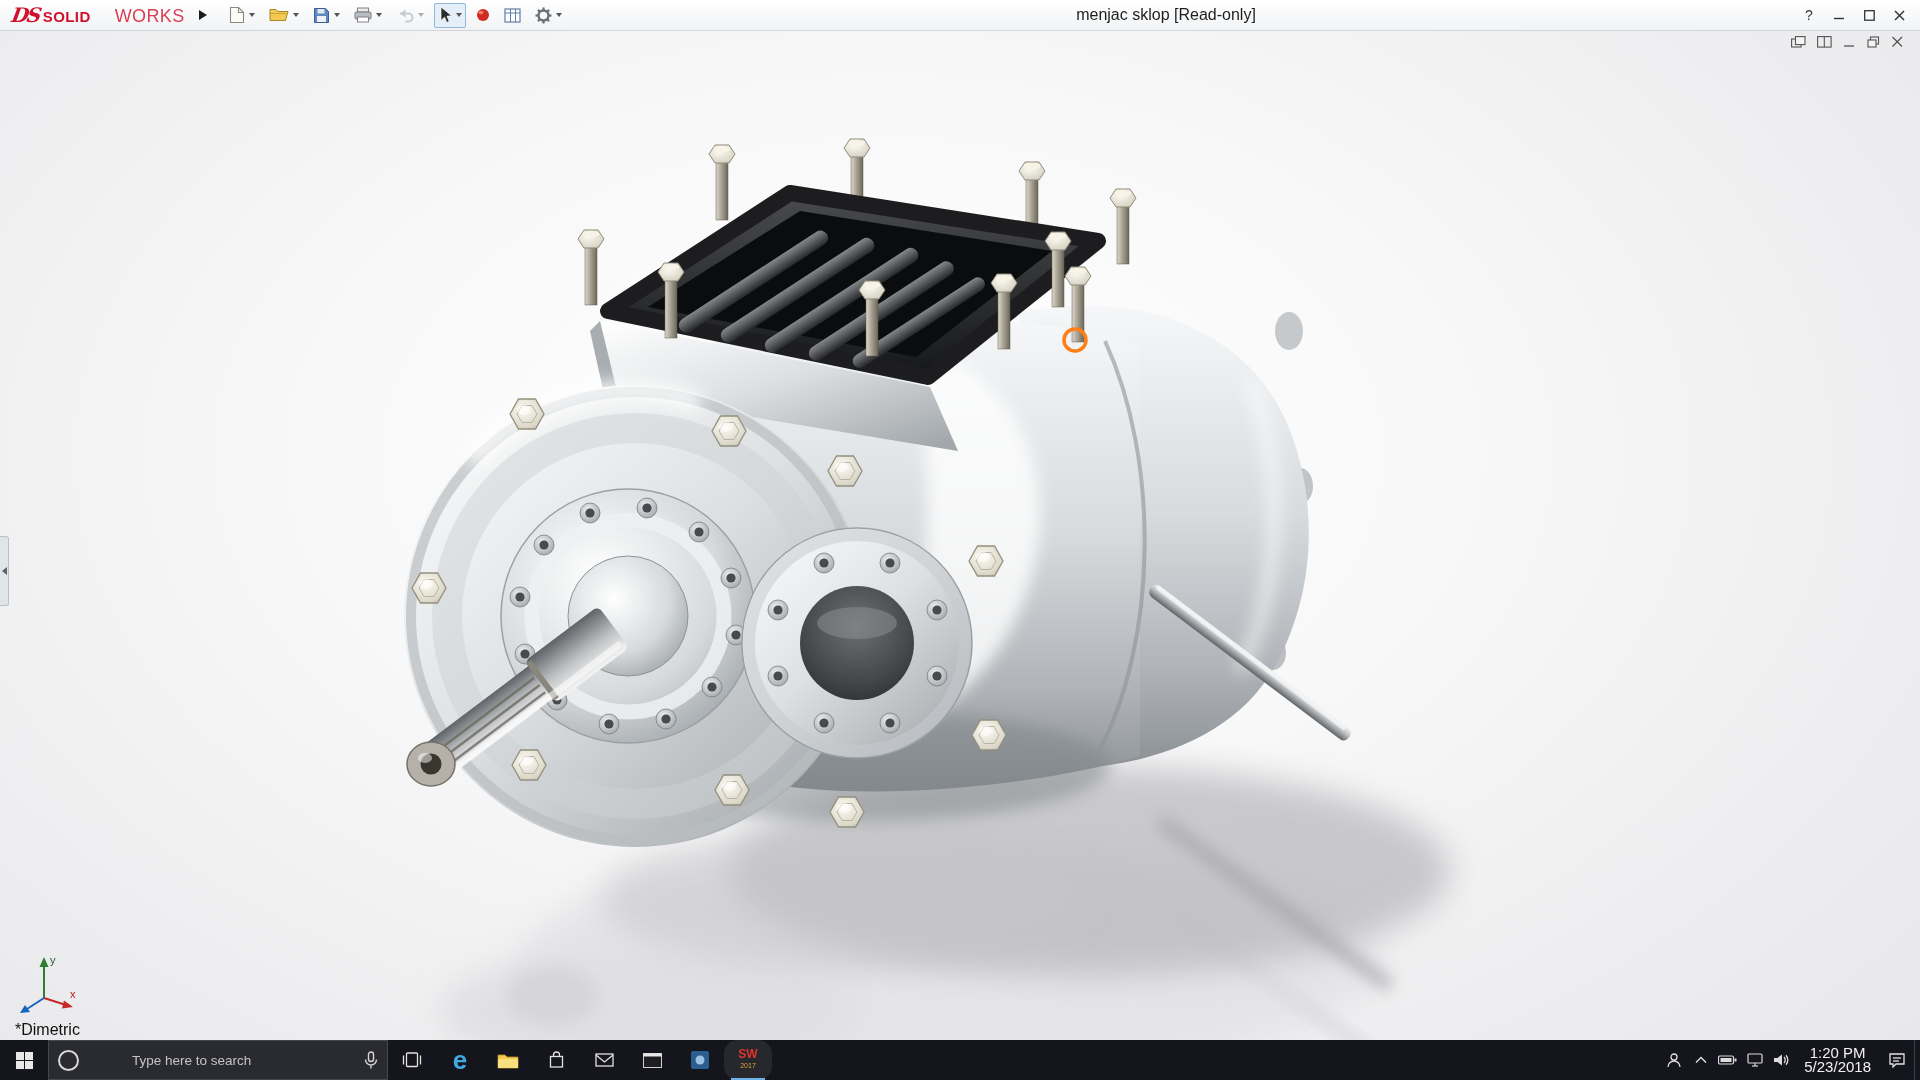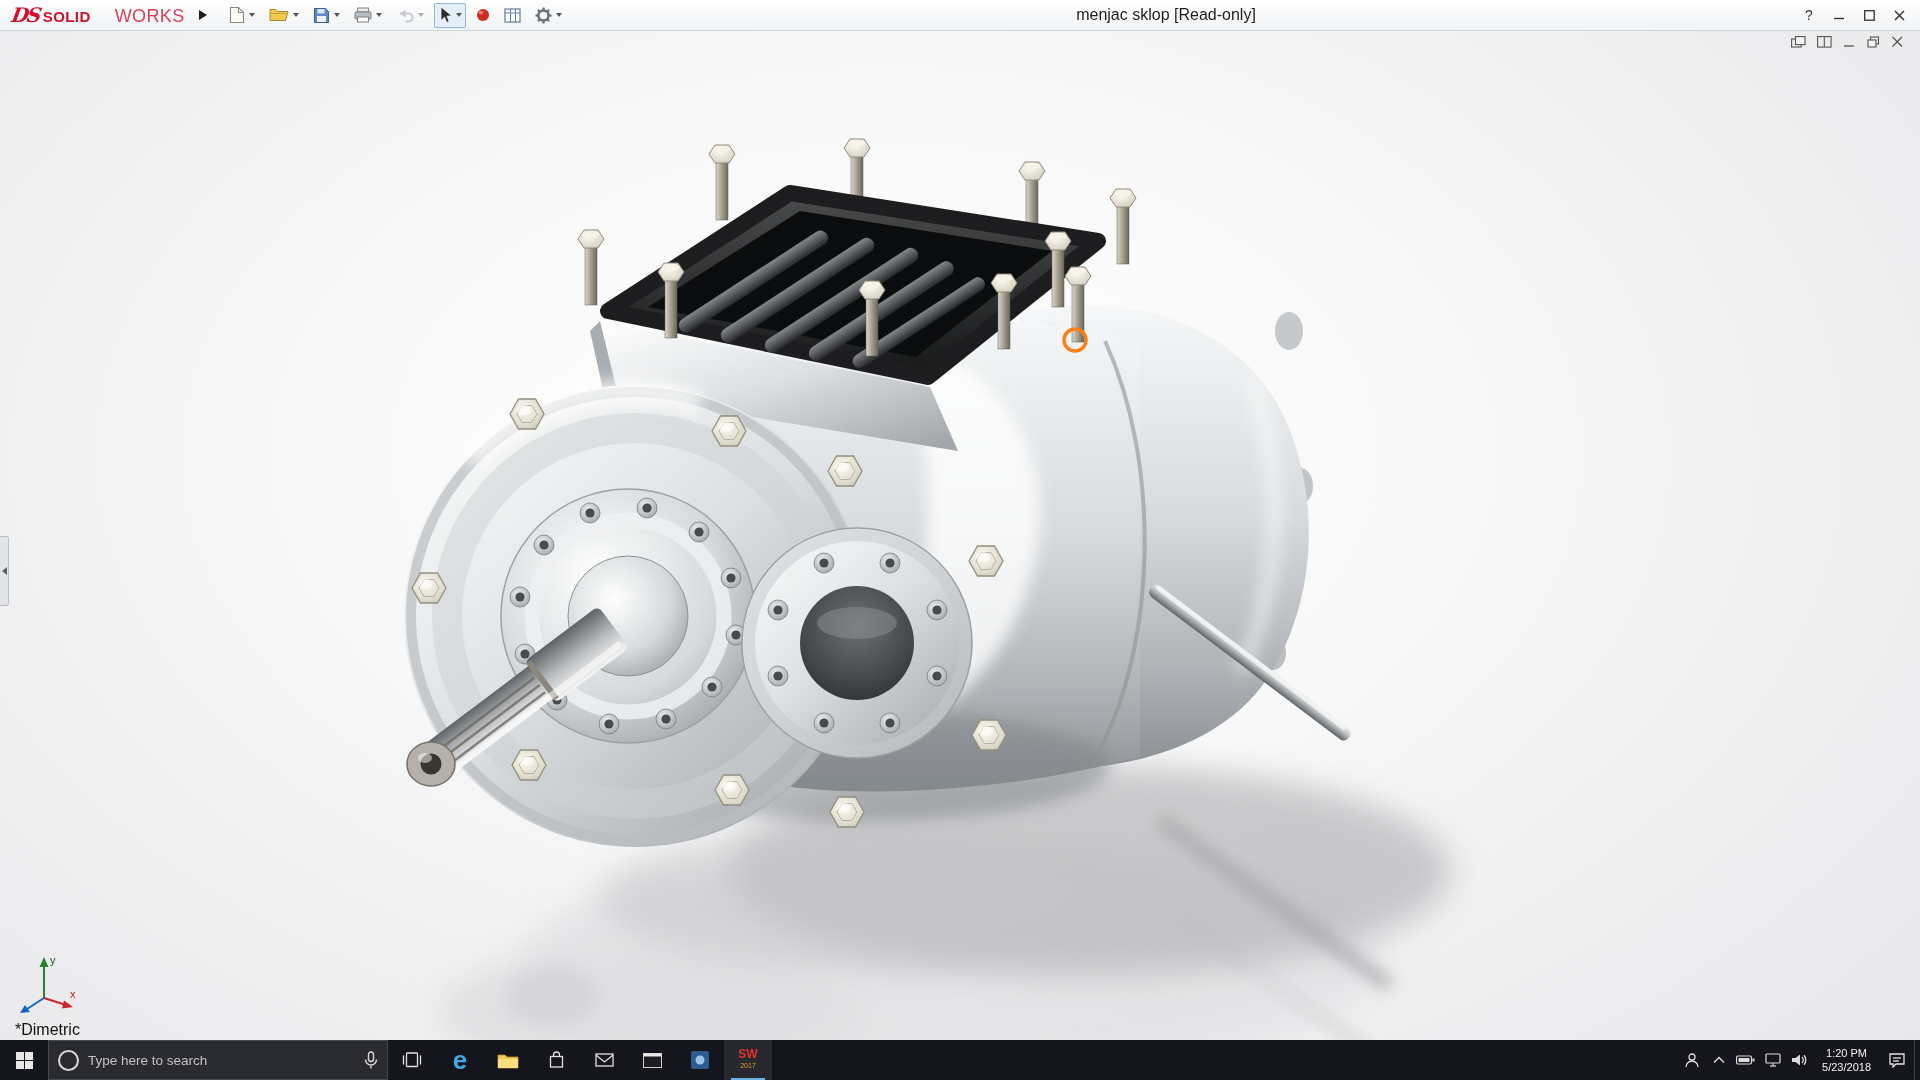--- a/index.html
+++ b/index.html
@@ -44,35 +44,35 @@
   .fm-tab .tri { width:0; height:0; border-right:5px solid #5a6066; border-top:4px solid transparent; border-bottom:4px solid transparent; }
 
   
   .taskbar { position:absolute; left:0; bottom:0; width:100%; height:40px; background:#15151d;
     display:flex; align-items:stretch; z-index:40; color:#e8e8e8; }
   .tb-start { width:48px; display:flex; align-items:center; justify-content:center; }
   .searchbox { width:340px; background:#2a2a31; border:1px solid #47474f; display:flex; align-items:center;
     padding:0 9px; gap:9px; }
   .cortana-ring { width:21px; height:21px; border:2px solid #d8d8d8; border-radius:50%; flex:0 0 auto; }
   .searchbox input { flex:1; background:transparent; border:none; outline:none; color:#cfcfcf;
-    font-size:13.5px; font-family:inherit; }
+    font-size:13.5px; font-family:inherit;margin-left:44px; }
   .searchbox input::placeholder { color:#c4c4c4; opacity:1; }
   .tb-app { width:48px; display:flex; align-items:center; justify-content:center; position:relative; }
   .tb-app svg { display:block; }
-  .tb-app.active { background:rgba(255,255,255,.08); }
+  .tb-app.active { background:rgba(255,255,255,.08);border-radius:14px; }
   .tb-app.active::after { content:""; position:absolute; bottom:0; left:7px; right:7px; height:2px; background:#6cb2e8; }
   .edge-e { font-size:26px; font-weight:bold; color:#3fa9e0; line-height:26px; }
   .sw-badge { display:flex; flex-direction:column; align-items:center; line-height:11px; }
   .sw-badge .sw { font-size:12px; font-weight:bold; color:#e0352b; }
   .sw-badge .yr { font-size:7px; color:#d9a52f; }
   .tray { margin-left:auto; display:flex; align-items:center; }
   .tray-icon { width:27px; height:40px; display:flex; align-items:center; justify-content:center; }
   .tray-icon svg { display:block; }
   .clock { display:flex; flex-direction:column; align-items:center;
-    font-size:11px; line-height:14px; padding:0 9px; color:#f2f2f2; }
+    font-size:15px; line-height:14px; padding:0 9px; color:#f2f2f2; }
   .show-desktop { width:6px; height:40px; border-left:1px solid #3c3c46; }
 </style>
 </head>
 <body>
 
 <div class="titlebar">
   <div class="logo">
     <span class="ds">DS</span>
     <span class="solid">SOLID</span>
     <span class="works">WORKS</span>

